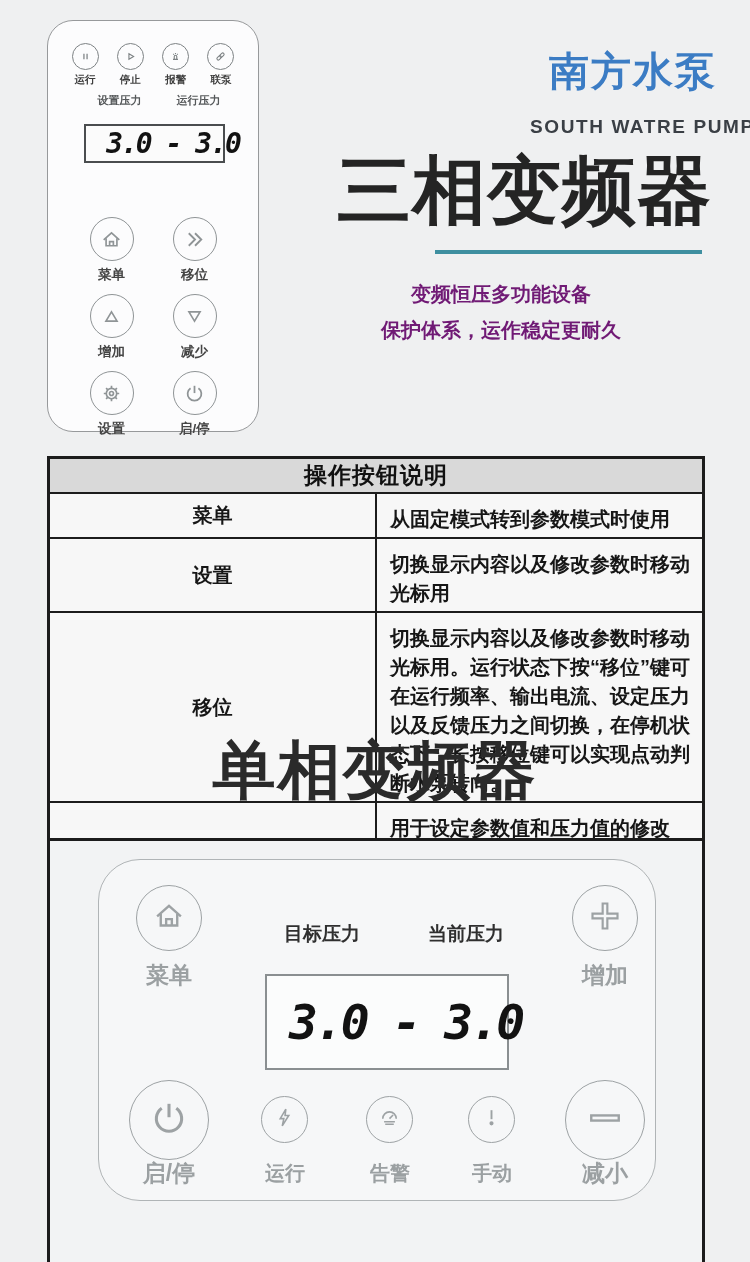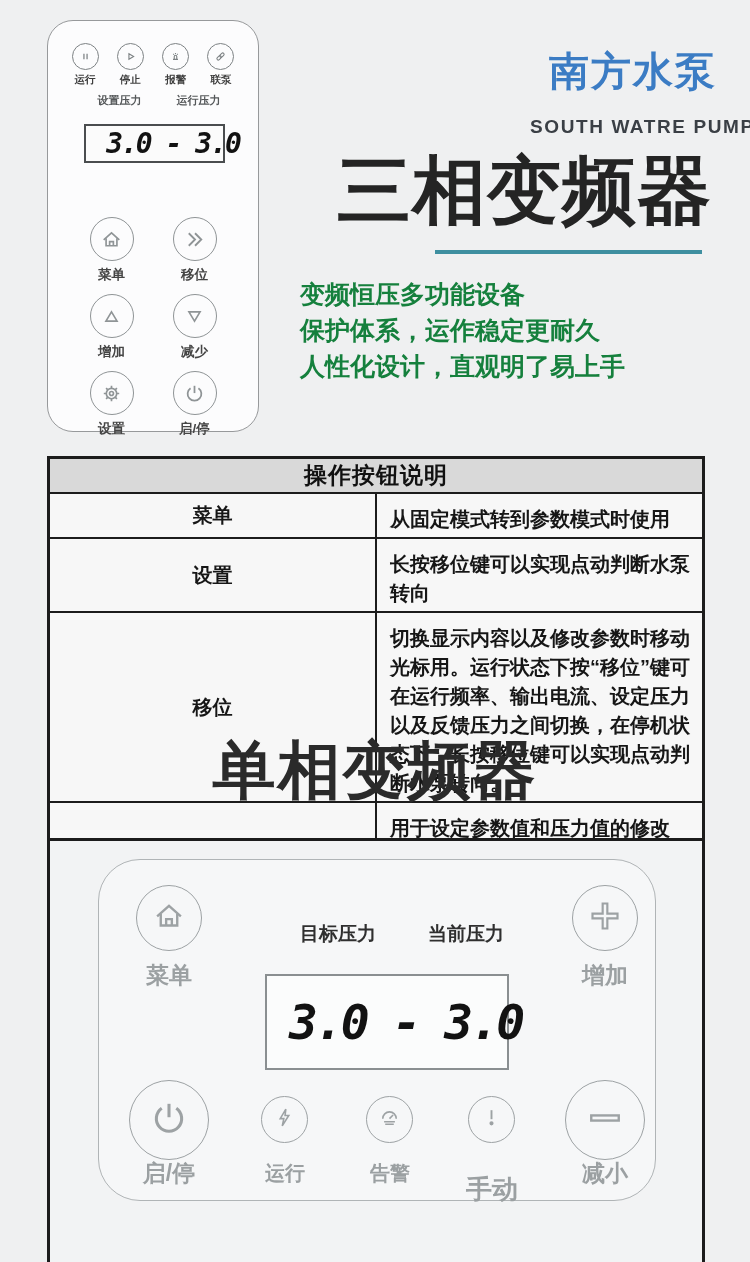--- a/index.html
+++ b/index.html
@@ -27,22 +27,22 @@
               display:flex;align-items:center;justify-content:center;color:#8f9496;background:transparent;}
   .pbtn .lbl{font-size:13.5px;color:#454545;font-weight:600;white-space:nowrap;}
 
   
   .brand{position:absolute;left:530px;top:44px;width:206px;text-align:center;}
   .brand-name{font-size:40px;font-weight:800;color:#3b7cc4;letter-spacing:2px;white-space:nowrap;}
   .brand-tag{margin-top:17px;font-size:19px;color:#3a3f45;letter-spacing:1.6px;font-weight:600;white-space:nowrap;}
   .hero-title{position:absolute;left:320px;top:142px;width:392px;text-align:right;
               font-size:74px;font-weight:900;color:#242424;letter-spacing:1px;white-space:nowrap;}
   .hero-divider{position:absolute;left:435px;top:250px;width:267px;height:4px;background:#3e8fa0;}
-  .hero-desc{position:absolute;left:300px;top:276px;width:402px;text-align:left;
-             font-size:25px;line-height:36px;font-weight:600;color:#15803d;}
+  .hero-desc{position:absolute;left:300px;top:276px;width:402px;text-align:center;
+             font-size:20px;line-height:36px;font-weight:600;color:#701a75;}
 
   
   .t1{position:absolute;left:47px;top:456px;width:658px;border-collapse:collapse;table-layout:fixed;
       background:#f7f7f7;border:3px solid #1c1c1c;}
   .t1 th,.t1 td{border:2px solid #1c1c1c;margin-left:26px;}
   .t1 th{height:31px;background:#d9d9d9;font-size:23px;font-weight:800;color:#111;letter-spacing:1px;}
   .t1 td{font-size:20px;color:#161616;}
   .t1 td.k{width:138px;text-align:center;font-weight:700;}
   .t1 td.d{padding:11px 8px 3px 13px;font-weight:600;line-height:29px;}
   .t1 tbody tr:nth-child(1){height:33px;}
@@ -188,37 +188,36 @@
 
   <div class="brand">
     <div class="brand-name">南方水泵</div>
     <div class="brand-tag">SOUTH WATRE PUMP</div>
   </div>
   <div class="hero-title">三相变频器</div>
   <div class="hero-divider"></div>
   <div class="hero-desc">
     <div>变频恒压多功能设备</div>
     <div>保护体系，运作稳定更耐久</div>
-    <div>人性化设计，直观明了易上手</div>
   </div>
 
   <table class="t1">
     <thead>
       <tr>
           <th colspan="2">操作按钮说明</th>
         </tr>
     </thead>
     <tbody>
       <tr>
         <td class="k">菜单</td>
         <td class="d">从固定模式转到参数模式时使用</td>
       </tr>
       <tr>
         <td class="k">设置</td>
-        <td class="d">长按移位键可以实现点动判断水泵转向</td>
+        <td class="d">切换显示内容以及修改参数时移动光标用</td>
       </tr>
       <tr>
         <td class="k">移位</td>
         <td class="d">切换显示内容以及修改参数时移动光标用。运行状态下按“移位”键可在运行频率、输出电流、设定压力以及反馈压力之间切换，在停机状态下，长按移位键可以实现点动判断水泵转向。</td>
       </tr>
       <tr>
         <td class="k">▲▼键</td>
         <td class="d">用于设定参数值和压力值的修改（长按增加、减少可进入压力设置）</td>
       </tr>
       <tr>
@@ -238,21 +237,21 @@
           <span>
             <svg width="38" height="38" viewBox="0 0 24 24" fill="none" stroke="currentColor" stroke-width="1.5">
                 <path d="M4.5 12.3L12 5.6l7.5 6.7"></path>
                 <path d="M6.8 10.7V18h10.4v-7.3"></path>
                 <path d="M10.2 18v-4h3.6v4"></path>
               </svg>
           </span>
         </div>
         <div class="p2abs p2-lbl" style="left:20px;top:100px;width:100px;font-size:23px;">菜单</div>
 
-        <div class="p2abs p2-dark" style="left:179px;top:61px;width:120px;">目标压力</div>
+        <div class="p2abs p2-dark" style="left:163px;top:61px;width:120px;">目标压力</div>
         <div class="p2abs p2-dark" style="left:307px;top:61px;width:120px;">当前压力</div>
 
         <div class="p2abs p2-circ d66" style="left:473px;top:25px;">
           <span>
             <svg width="40" height="40" viewBox="0 0 24 24" fill="none" stroke="currentColor" stroke-width="1.3">
                 <path d="M10.6 4.5h2.8v6.1h6.1v2.8h-6.1v6.1h-2.8v-6.1H4.5v-2.8h6.1z"></path>
               </svg>
           </span>
         </div>
         <div class="p2abs p2-lbl" style="left:456px;top:100px;width:100px;font-size:23px;">增加</div>
@@ -292,21 +291,21 @@
         <div class="p2abs p2-lbl" style="left:241px;top:300px;width:100px;font-size:20px;">告警</div>
 
         <div class="p2abs p2-circ d47" style="left:369px;top:236px;">
           <span>
             <svg width="27" height="27" viewBox="0 0 24 24" fill="none" stroke="currentColor" stroke-width="1.7">
                 <path d="M12 5.5v8"></path>
                 <circle cx="12" cy="17.2" r="1" fill="currentColor"></circle>
               </svg>
           </span>
         </div>
-        <div class="p2abs p2-lbl" style="left:343px;top:312px;width:100px;font-size:26px;">手动</div>
+        <div class="p2abs p2-lbl" style="left:343px;top:300px;width:100px;font-size:20px;">手动</div>
 
         <div class="p2abs p2-circ d80" style="left:466px;top:220px;">
           <span>
             <svg width="44" height="44" viewBox="0 0 24 24" fill="none" stroke="currentColor" stroke-width="1.3">
                 <rect x="4.5" y="10.6" width="15" height="2.8"></rect>
               </svg>
           </span>
         </div>
         <div class="p2abs p2-lbl" style="left:456px;top:298px;width:100px;font-size:23px;">减小</div>
 

